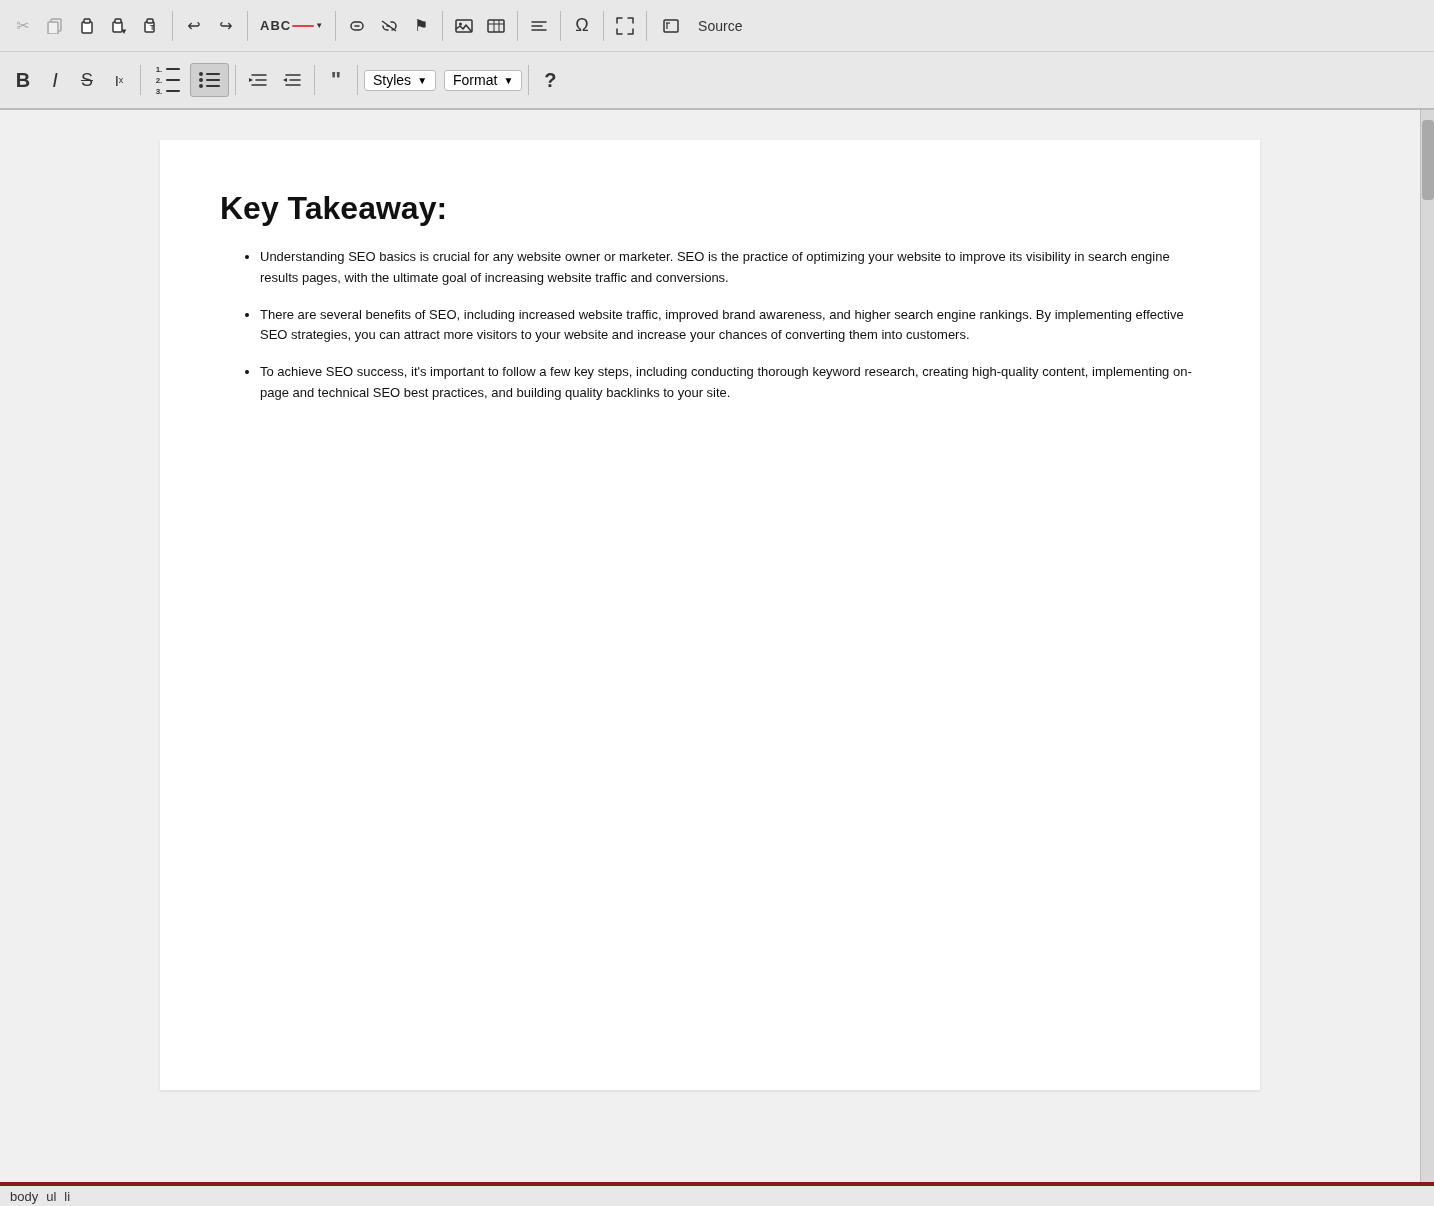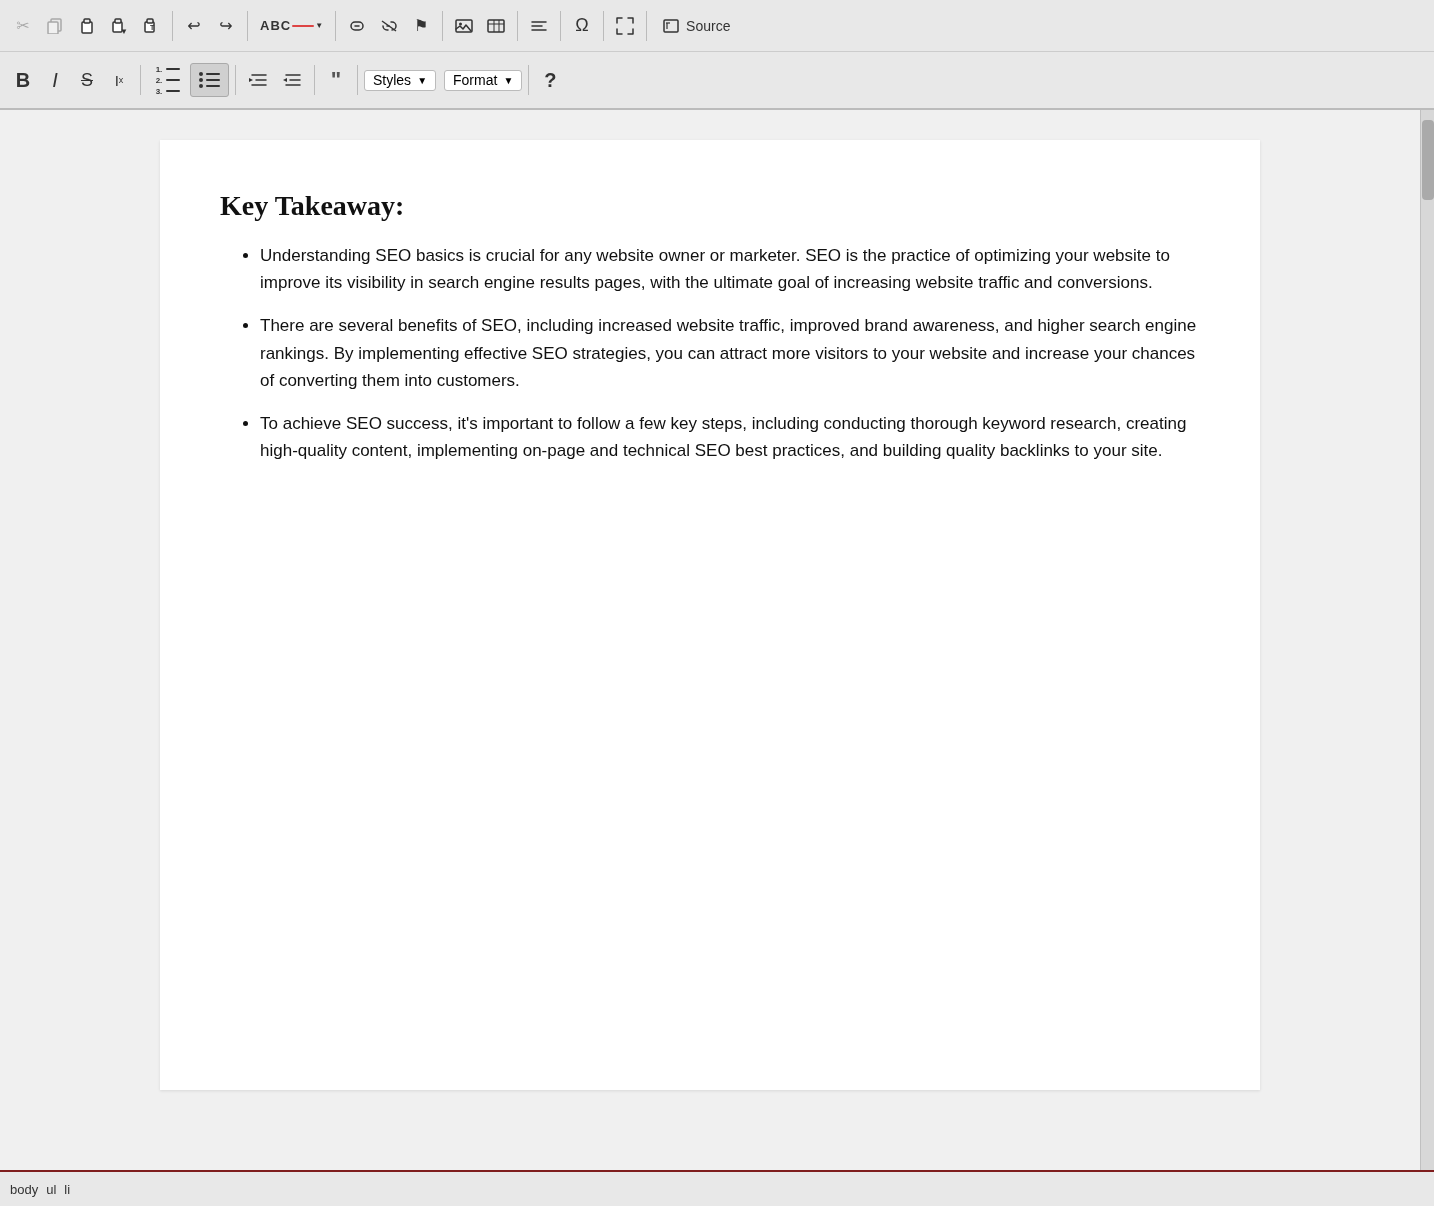--- a/index.html
+++ b/index.html
@@ -117,51 +117,50 @@
       height: 80px;
       background: #aaa;
       border-radius: 4px;
       margin: 1px auto;
       margin-top: 10px;
     }
 
     
     .status-bar {
       background: #e8e8e8;
-      border-top: 2px solid #7f1d1d;
+      border-top: 4px solid #7f1d1d;
       padding: 4px 10px;
       font-size: 13px;
       color: #333;
       display: flex;
       align-items: center;
       gap: 8px;
-      height: 36px;
+      height: 24px;
     }
     .status-item {
       cursor: pointer;
       color: #333;
     }
 
     
     h2.section-title {
-      font-size: 28px;
+      font-size: 32px;
       font-weight: bold;
       color: #111;
       margin-bottom: 20px;
-      font-family: Liberation Serif, serif;
     }
 
     ul.content-list {
       list-style: disc;
       padding-left: 40px;
       margin-bottom: 20px;
     }
 
     ul.content-list li {
-      font-size: 17px;
+      font-size: 13px;
       color: #111;
       line-height: 1.6;
       margin-bottom: 16px;
     }
 
     .spacer { height: 40px; }
 
     p.body-text {
       font-size: 19px;
       color: #111;
@@ -313,21 +312,21 @@
     <div class="tb-separator"></div>
     <button class="tb-btn" title="Fullscreen">
       <svg width="18" height="18" viewBox="0 0 18 18" fill="none">
         <polyline points="1,6 1,1 6,1" stroke="#333" stroke-width="1.5" stroke-linecap="round" stroke-linejoin="round"></polyline>
         <polyline points="12,1 17,1 17,6" stroke="#333" stroke-width="1.5" stroke-linecap="round" stroke-linejoin="round"></polyline>
         <polyline points="17,12 17,17 12,17" stroke="#333" stroke-width="1.5" stroke-linecap="round" stroke-linejoin="round"></polyline>
         <polyline points="6,17 1,17 1,12" stroke="#333" stroke-width="1.5" stroke-linecap="round" stroke-linejoin="round"></polyline>
       </svg>
     </button>
     <div class="tb-separator"></div>
-    <button class="tb-btn" style="font-size:14px; gap:4px; padding: 4px 10px;">
+    <button class="tb-btn" style="font-size:14px; gap:16px; padding: 4px 10px;">
       <svg width="16" height="14" viewBox="0 0 16 14" fill="none" style="margin-right:3px;">
         <rect x="1" y="1" width="14" height="12" rx="1" stroke="#333" stroke-width="1.5"></rect>
         <polyline points="4,4 4,7 4,10" stroke="#333" stroke-width="1.2"></polyline>
         <line x1="3" y1="4" x2="7" y2="4" stroke="#333" stroke-width="1.2"></line>
       </svg>
       <span>Source</span>
     </button>
   </div>
 
   <div class="toolbar-row2">

